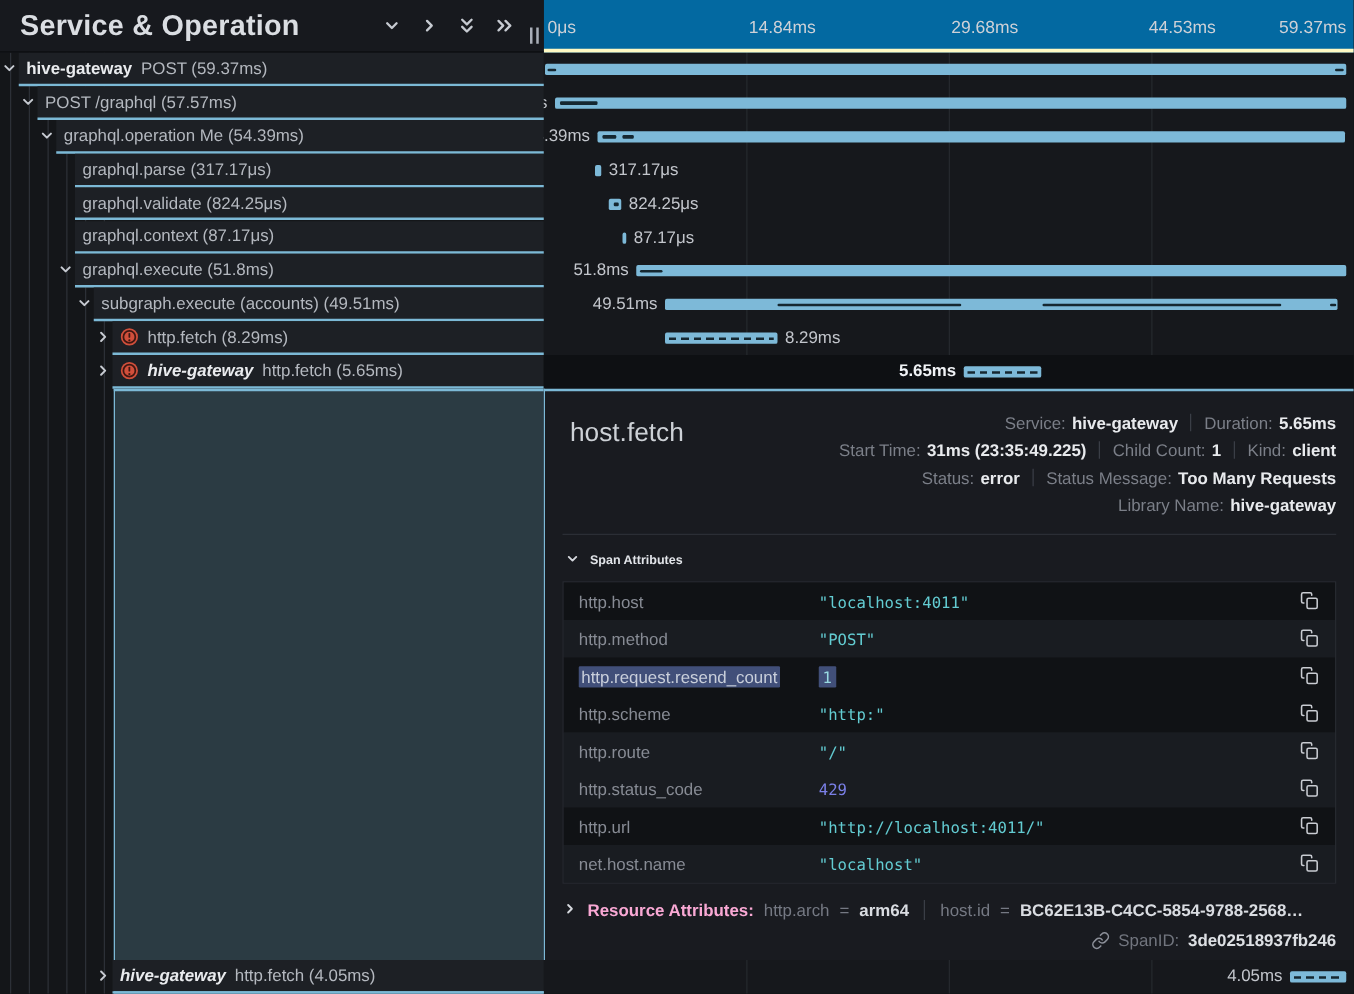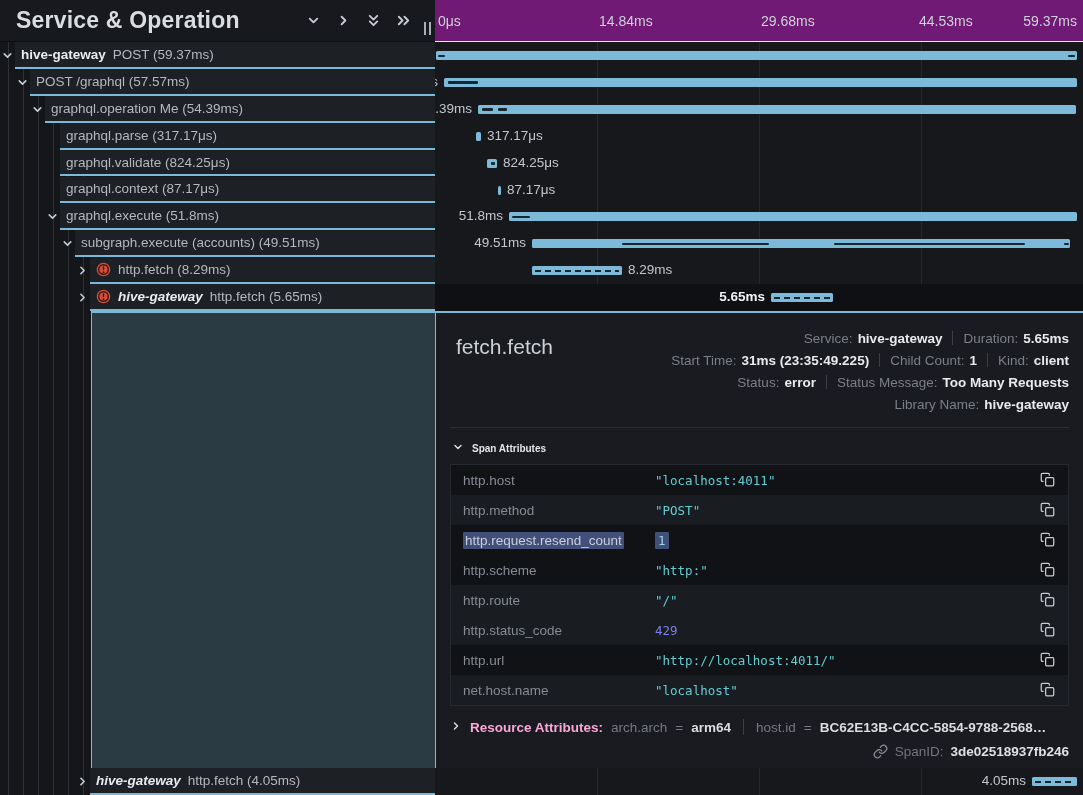--- a/index.html
+++ b/index.html
@@ -10,22 +10,22 @@
   
   .left-header { position:absolute; left:0; top:0; width:435px; height:42px; background:#17191e;
                  border-bottom:1px solid #0d0e11; display:flex; align-items:center; padding:0 10px 0 16px; z-index:5; }
   .left-header h1 { font-size:23px; font-weight:700; color:#dadde2; letter-spacing:.2px; flex:1; }
   .hdr-icons { display:flex; align-items:center; gap:15px; margin-right:14px; }
   .hdr-icons svg { display:block; cursor:pointer; }
   .resize-handle { position:absolute; right:4px; top:22px; display:flex; gap:3px; cursor:col-resize; }
   .resize-handle i { display:block; width:2px; height:13px; background:#a9aeb8; }
 
   
-  .tl-header { position:absolute; left:435px; top:0; width:648px; height:42px; background:#701a75;
-               border-bottom:1px solid #fef9c3; z-index:4; }
+  .tl-header { position:absolute; left:435px; top:0; width:648px; height:42px; background:#0369a1;
+               border-bottom:3px solid #fef9c3; z-index:4; }
   .tick { position:absolute; top:13px; font-size:14px; font-weight:500; color:#ced1d7; }
 
   
   .gutter-bg { position:absolute; left:0; top:42px; width:435px; height:753px; background:#141619; z-index:0; }
   .guide { position:absolute; top:42px; width:1px; height:753px; background:#2c3037; z-index:1; }
   .gridline { position:absolute; top:0; width:1px; height:795px; background:#25282d; z-index:1; }
 
   
   #tree-rows, #bottom-tree { position:absolute; left:0; width:435px; z-index:2; }
   #tree-rows { top:42px; height:269px; }
@@ -291,21 +291,21 @@
           <div class="dashstripe"></div>
         </div>
         <div class="tl-label bold" style="right: 318px;">5.65ms</div>
       </div>
     </div>
 
   <div class="expanded-region"></div>
 
   <div class="detail">
     <div class="dheader">
-      <div class="dtitle">fetch.fetch</div>
+      <div class="dtitle">host.fetch</div>
       <div class="meta" id="meta">
           <div class="meta-line">
             <span class="meta-label">Service:</span>
             <span class="meta-value">hive-gateway</span>
             <span class="meta-sep"></span>
             <span class="meta-label">Duration:</span>
             <span class="meta-value">5.65ms</span>
           </div>
           <div class="meta-line">
             <span class="meta-label">Start Time:</span>
@@ -402,21 +402,21 @@
               <path d="M5 15H4a2 2 0 0 1-2-2V4a2 2 0 0 1 2-2h9a2 2 0 0 1 2 2v1"></path>
             </svg></span>
         </div>
       </div>
     <div class="resource-row" id="resource-row">
       <span><svg width="12" height="12" viewBox="0 0 16 16" fill="none" stroke="#d6d9de" stroke-width="2" stroke-linecap="round" stroke-linejoin="round">
             <polyline points="6,4 10,8 6,12"></polyline>
           </svg></span>
       <span class="res-title">Resource Attributes:</span>
       <span id="resource-items" style="display:flex;align-items:center;gap:8px;overflow:hidden;">
-          <span class="res-key">arch.arch</span>
+          <span class="res-key">http.arch</span>
           <span class="res-eq">=</span>
           <span class="res-val">arm64</span>
           <span class="res-sep"></span>
           <span class="res-key">host.id</span>
           <span class="res-eq">=</span>
           <span class="res-val">BC62E13B-C4CC-5854-9788-2568…</span>
         </span>
     </div>
     <div class="spanid-row">
       <span style="display:flex">

